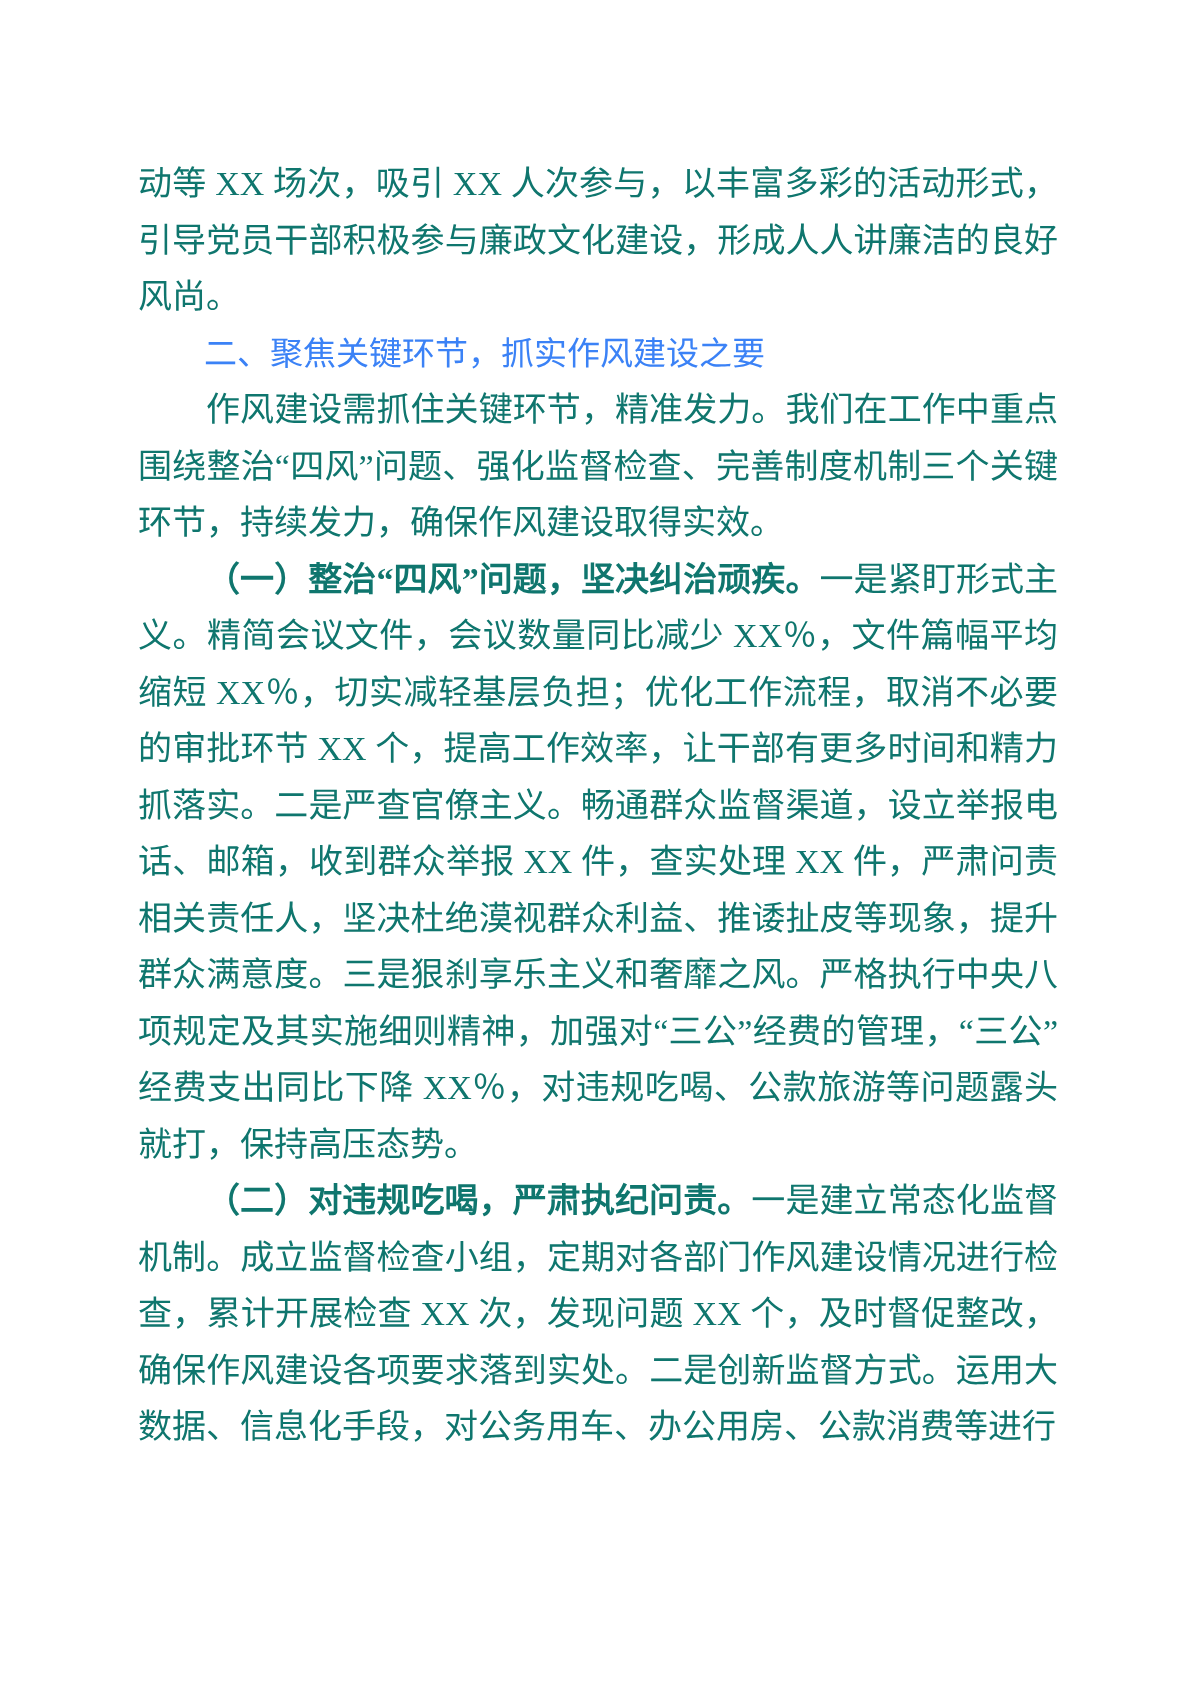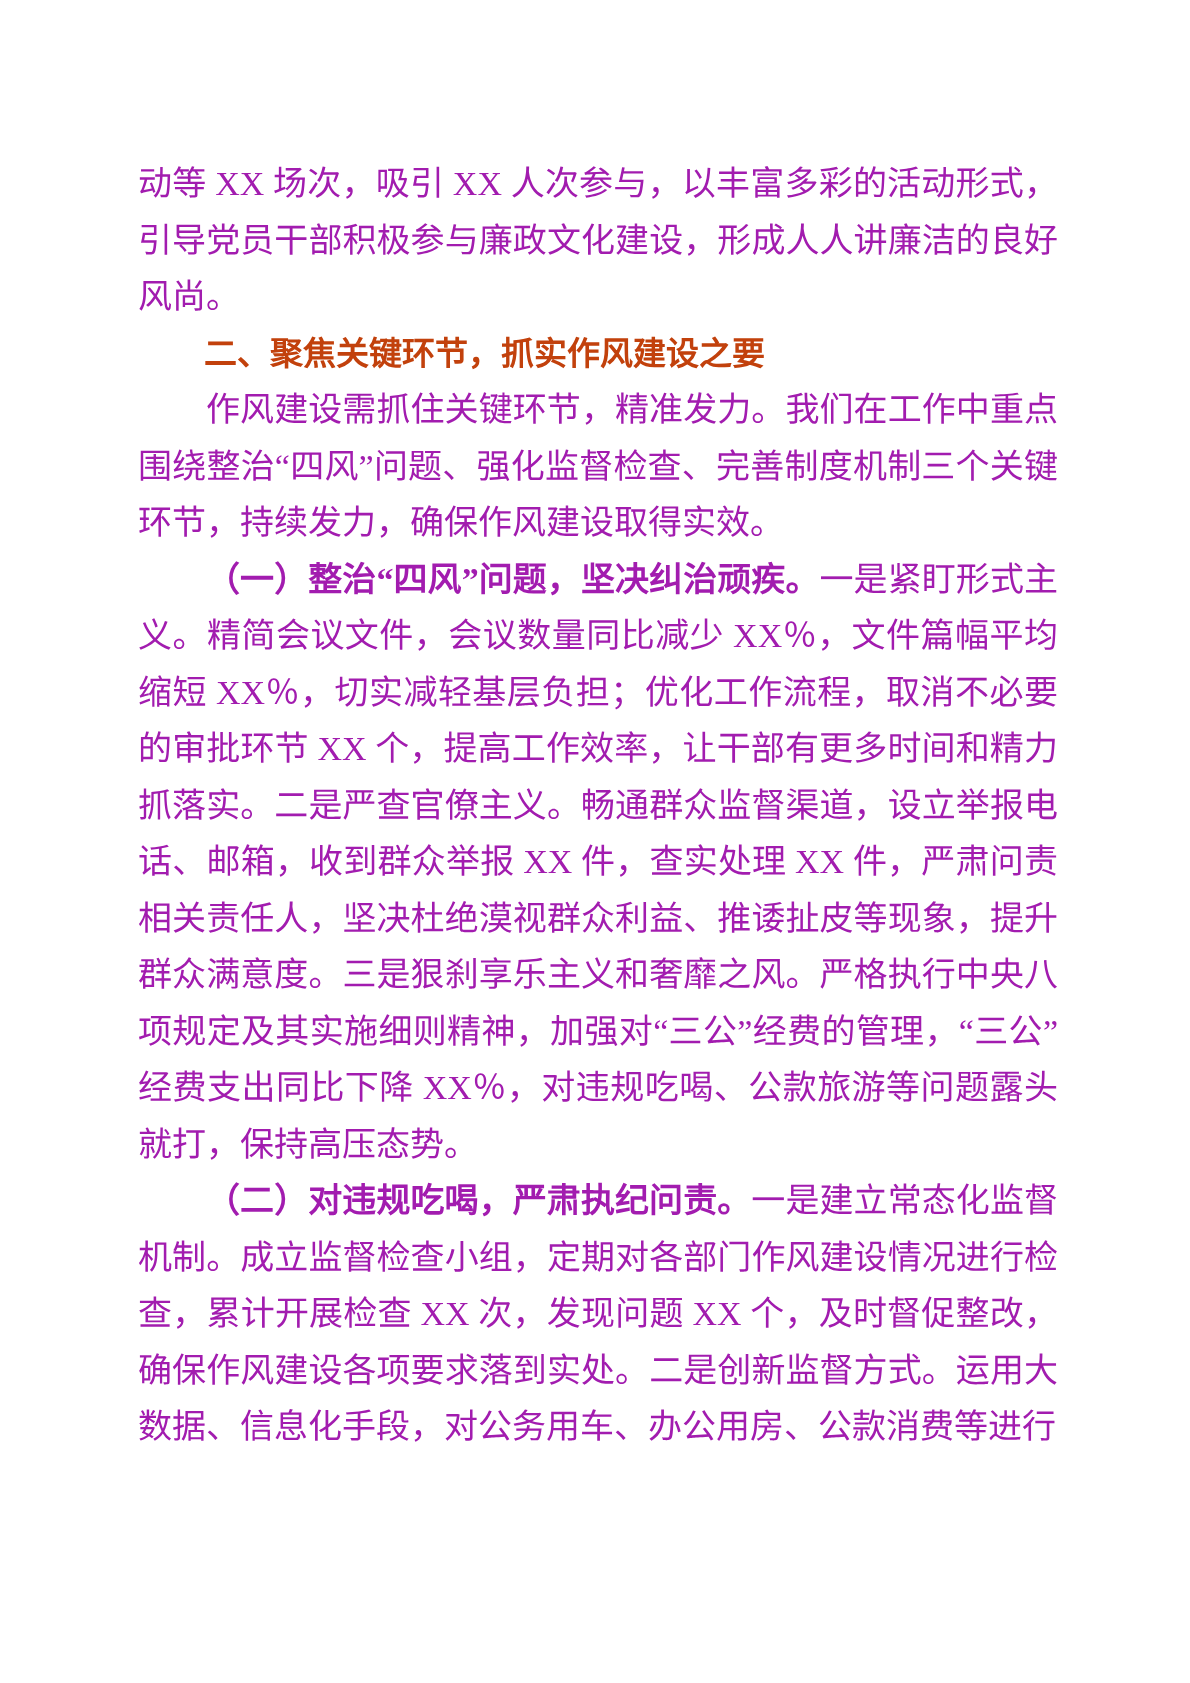--- a/index.html
+++ b/index.html
@@ -19,34 +19,34 @@
     padding: 156px 132px 0 138px;
     color: #000000;
   }
   .body-para {
     margin: 0;
     font-family: "Liberation Serif", "DejaVu Serif", serif;
     font-size: 34px;
     line-height: 56.5px;
     text-align: justify;
     text-justify: inter-character;
-    color: #a21caf;
+    color: #0f766e;
     word-break: break-all;
   }
   .indent {
     text-indent: 2em;
   }
   .section-heading {
     margin: 0;
     font-family: "Liberation Sans", "DejaVu Sans", sans-serif;
-    font-weight: 700;
+    font-weight: 400;
     font-size: 33px;
     line-height: 56.5px;
     text-indent: 2em;
-    color: #c2410c;
+    color: #3b82f6;
     letter-spacing: 0;
   }
   .lead-bold {
     font-weight: 700;
   }
 </style>
 </head>
 <body>
 
 <div class="page">

